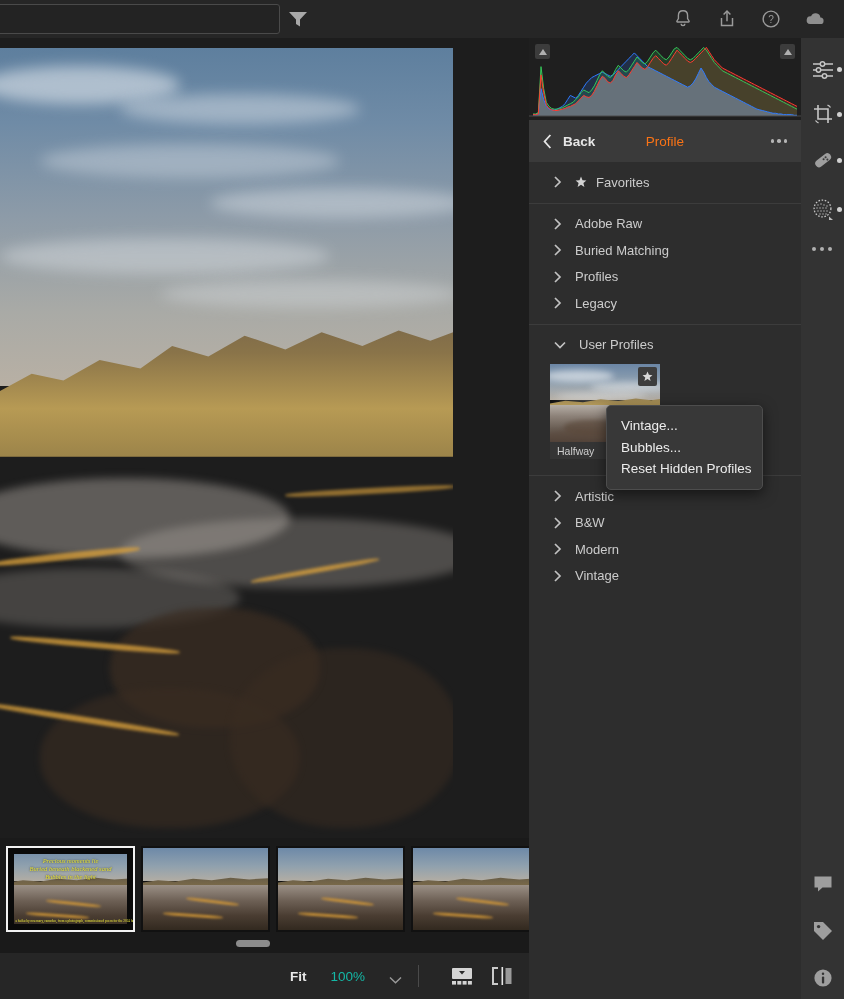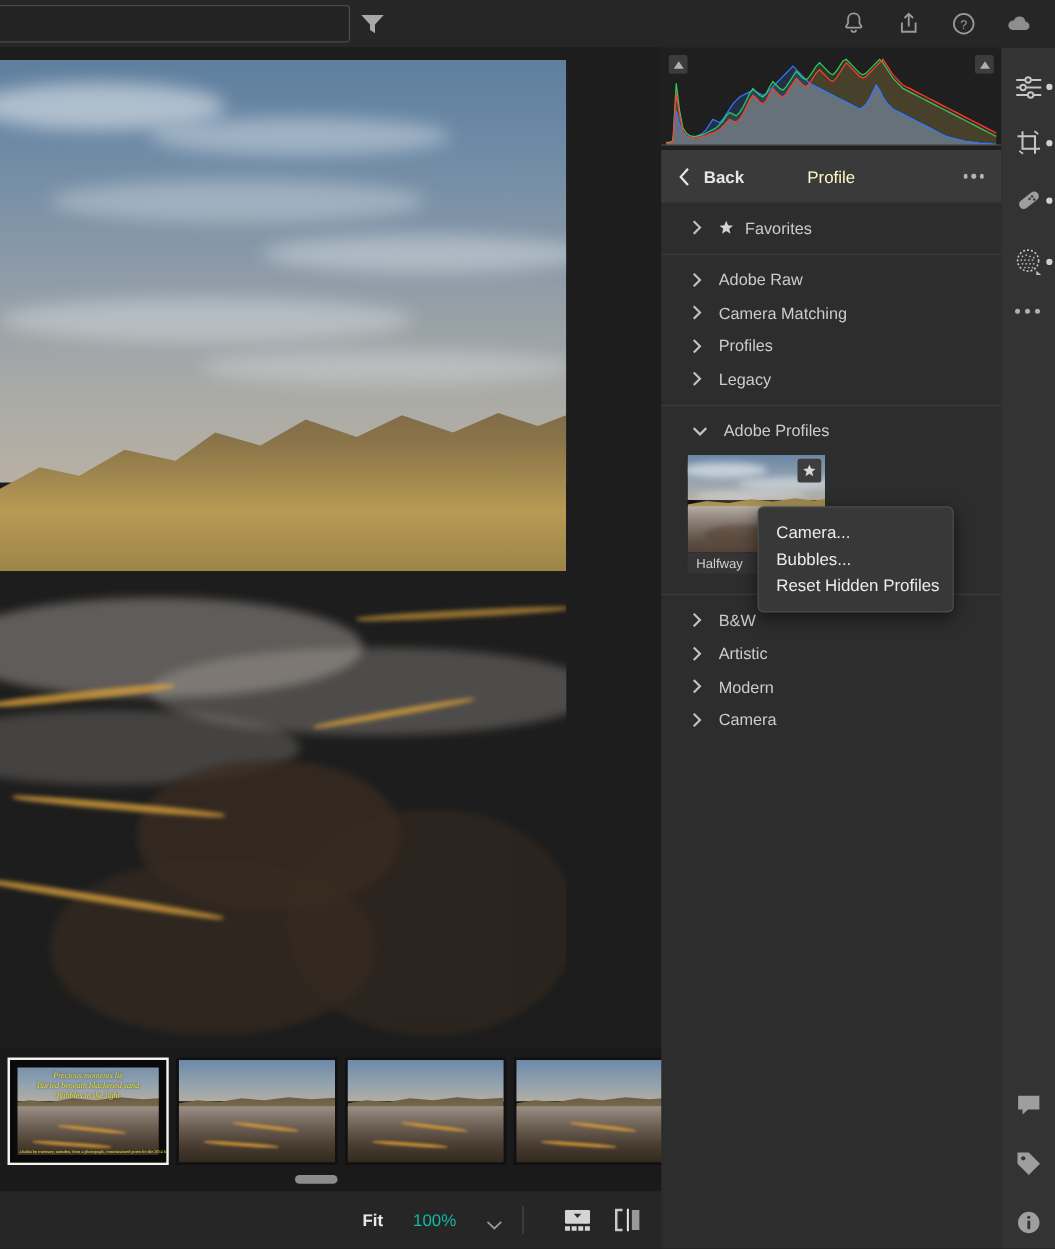--- a/index.html
+++ b/index.html
@@ -176,21 +176,21 @@
 
   .panel-head {
     position: relative; height: 42px; background: #3a3a3a;
     display: flex; align-items: center; padding: 0 14px;
   }
   .back-btn { display: flex; gap: 11px; cursor: pointer; }
   .back-chev { width: 9px; height: 15px; }
   .back-label { color: #e6e6e6; font-size: 13.5px; font-weight: bold; }
   .panel-title {
     position: absolute; left: 0; width: 272px; text-align: center;
-    color: #fef9c3; font-size: 13.5px; pointer-events: none;
+    color: #f97316; font-size: 13.5px; pointer-events: none;
   }
   .head-more { margin-left: auto; cursor: pointer; display: flex; gap: 3px; z-index: 2; }
   .dot { width: 3.5px; height: 3.5px; border-radius: 50%; background: #b5b5b5; }
 
   .sect-div { height: 1px; background: #3c3c3c; margin: 0; }
   .list-gap { height: 7px; }
 
   .row {
     display: flex; align-items: center; height: 26.5px;
     padding-left: 25px; cursor: pointer;
@@ -453,21 +453,21 @@
     <div class="row">
       <svg class="rchev" viewBox="0 0 8 12">
         <path d="M1 1l5 5-5 5" fill="none" stroke="#c2c2c2" stroke-width="1.7"></path>
         </svg>
       <span class="rlabel">Adobe Raw</span>
     </div>
     <div class="row">
       <svg class="rchev" viewBox="0 0 8 12">
         <path d="M1 1l5 5-5 5" fill="none" stroke="#c2c2c2" stroke-width="1.7"></path>
         </svg>
-      <span class="rlabel">Camera Matching</span>
+      <span class="rlabel">Buried Matching</span>
     </div>
     <div class="row">
       <svg class="rchev" viewBox="0 0 8 12">
         <path d="M1 1l5 5-5 5" fill="none" stroke="#c2c2c2" stroke-width="1.7"></path>
         </svg>
       <span class="rlabel">Profiles</span>
     </div>
     <div class="row">
       <svg class="rchev" viewBox="0 0 8 12">
         <path d="M1 1l5 5-5 5" fill="none" stroke="#c2c2c2" stroke-width="1.7"></path>
@@ -476,21 +476,21 @@
     </div>
 
     <div class="list-gap"></div>
     <div class="sect-div"></div>
     <div class="list-gap"></div>
 
     <div class="row">
       <svg class="rchev" viewBox="0 0 12 8" style="width:12px;height:8px;">
         <path d="M1 1.5l5 5 5-5" fill="none" stroke="#c2c2c2" stroke-width="1.7"></path>
         </svg>
-      <span class="rlabel">Adobe Profiles</span>
+      <span class="rlabel">User Profiles</span>
     </div>
 
     <div class="up-area">
       <div class="profile-card">
         <div class="profile-thumb">
           <div class="pt-sky"></div>
           <div class="pt-cloud" style="left:-6px;top:6px;width:70px;height:12px;"></div>
           <div class="pt-cloud" style="left:40px;top:18px;width:80px;height:10px;opacity:.8;"></div>
           <div class="pt-cloud" style="left:6px;top:28px;width:90px;height:9px;opacity:.6;"></div>
           <div class="pt-ridge"></div>
@@ -500,52 +500,52 @@
           <div class="star-badge">
             <svg viewBox="0 0 12 12" style="width:11px;height:11px;">
               <polygon points="6,0.6 7.5,4.2 11.4,4.5 8.4,7 9.4,10.9 6,8.8 2.6,10.9 3.6,7 0.6,4.5 4.5,4.2" fill="#d8d8d8"></polygon>
             </svg>
           </div>
         </div>
         <div class="profile-name">Halfway</div>
       </div>
 
       <div class="ctx-menu">
-        <div class="ctx-item">Camera...</div>
+        <div class="ctx-item">Vintage...</div>
         <div class="ctx-item">Bubbles...</div>
         <div class="ctx-item">Reset Hidden Profiles</div>
       </div>
     </div>
 
     <div class="sect-div"></div>
     <div class="list-gap"></div>
 
     <div class="row">
       <svg class="rchev" viewBox="0 0 8 12">
         <path d="M1 1l5 5-5 5" fill="none" stroke="#c2c2c2" stroke-width="1.7"></path>
         </svg>
+      <span class="rlabel">Artistic</span>
+    </div>
+    <div class="row">
+      <svg class="rchev" viewBox="0 0 8 12">
+        <path d="M1 1l5 5-5 5" fill="none" stroke="#c2c2c2" stroke-width="1.7"></path>
+        </svg>
       <span class="rlabel">B&amp;W</span>
     </div>
     <div class="row">
       <svg class="rchev" viewBox="0 0 8 12">
         <path d="M1 1l5 5-5 5" fill="none" stroke="#c2c2c2" stroke-width="1.7"></path>
         </svg>
-      <span class="rlabel">Artistic</span>
-    </div>
-    <div class="row">
-      <svg class="rchev" viewBox="0 0 8 12">
-        <path d="M1 1l5 5-5 5" fill="none" stroke="#c2c2c2" stroke-width="1.7"></path>
-        </svg>
       <span class="rlabel">Modern</span>
     </div>
     <div class="row">
       <svg class="rchev" viewBox="0 0 8 12">
         <path d="M1 1l5 5-5 5" fill="none" stroke="#c2c2c2" stroke-width="1.7"></path>
         </svg>
-      <span class="rlabel">Camera</span>
+      <span class="rlabel">Vintage</span>
     </div>
   </div>
 
   <div class="rail">
     <svg class="rail-icon" style="top:19px;" viewBox="0 0 24 24">
       <path d="M2 7h7M14 7h8M2 13h3M10 13h12M2 19h9M16 19h6" stroke="#c6c6c6" stroke-width="1.5" fill="none"></path>
       <circle cx="11.5" cy="7" r="2.2" fill="none" stroke="#c6c6c6" stroke-width="1.5"></circle>
       <circle cx="7.5" cy="13" r="2.2" fill="none" stroke="#c6c6c6" stroke-width="1.5"></circle>
       <circle cx="13.5" cy="19" r="2.2" fill="none" stroke="#c6c6c6" stroke-width="1.5"></circle>
     </svg>

